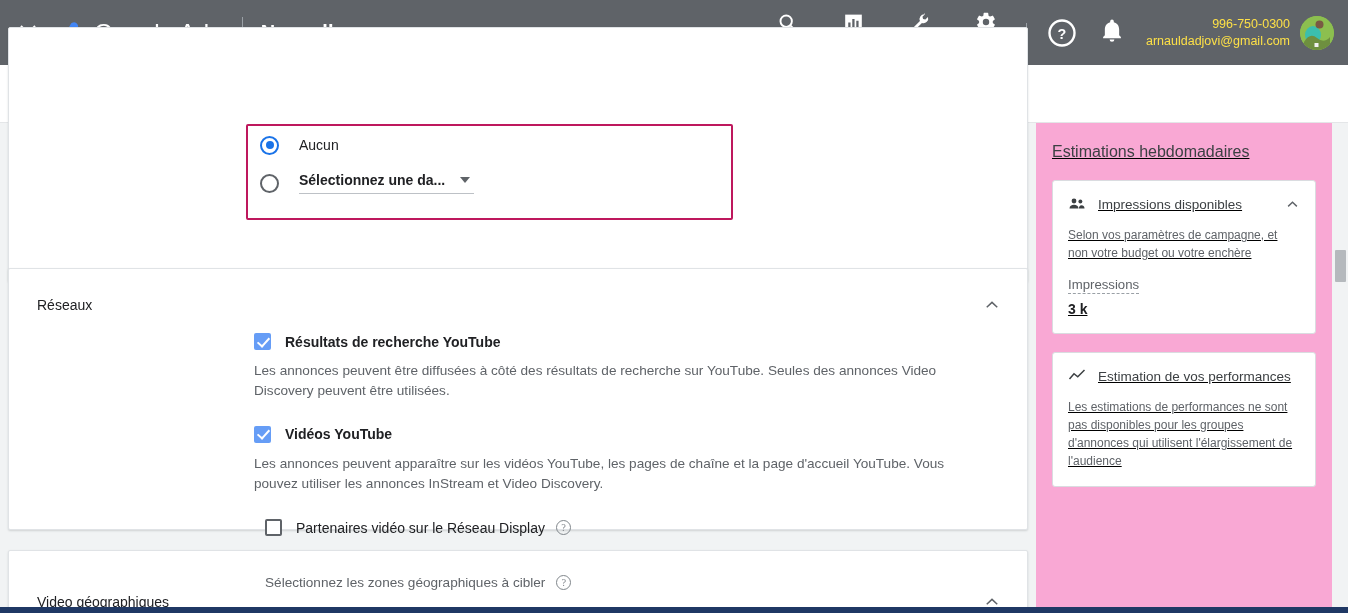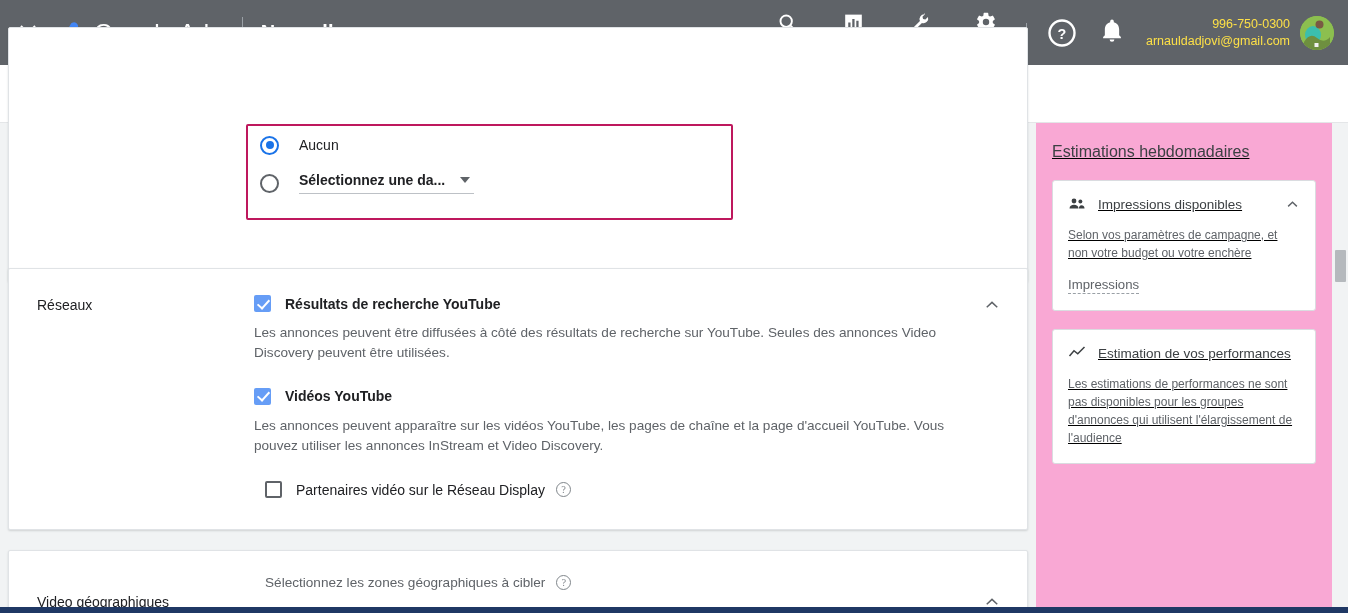--- a/index.html
+++ b/index.html
@@ -138,21 +138,21 @@
     padding: 26px 0 0 0;
   }
   .section-label {
     position: absolute; left: 28px; top: 28px;
     font-size: 14px; color: #202124; white-space: nowrap;
   }
   .chevron-up {
     position: absolute; right: 26px; top: 27px;
     width: 18px; height: 18px; cursor: pointer;
   }
-  .net-content { margin-left: 245px; margin-right: 60px; }
+  .net-content { margin-left: 245px; margin-right: 60px; margin-top: 38px; }
   .cb-row { display: flex; align-items: center; }
   .checkbox {
     width: 17px; height: 17px; border-radius: 2px; flex: none;
     cursor: pointer; position: relative;
   }
   .checkbox.on { background: #669df6; }
   .checkbox.on::after {
     content: ""; position: absolute; left: 5.5px; top: 1.5px;
     width: 5px; height: 10px; border: solid #ffffff;
     border-width: 0 2px 2px 0; transform: rotate(42deg);
@@ -447,20 +447,21 @@
           </span>
           <span class="hd-txt">Impressions disponibles</span>
           <span class="hd-chev">
             <svg width="15" height="15" viewBox="0 0 24 24" fill="none" stroke="#5f6368" stroke-width="2.2">
               <polyline points="5,15 12,8.5 19,15"></polyline>
             </svg>
           </span>
         </div>
         <div class="est-desc">Selon vos paramètres de campagne, et non votre budget ou votre enchère</div>
         <div class="metric-name">Impressions</div>
+        <div class="metric-val">3 k</div>
       </div>
 
       <div class="est-card">
         <div class="est-head">
           <span class="hd-ic">
             <svg width="18" height="18" viewBox="0 0 24 24" fill="none" stroke="#3c4043" stroke-width="2">
               <polyline points="2,16 8,9 13,13 22,4"></polyline>
             </svg>
           </span>
           <span class="hd-txt">Estimation de vos performances</span>

